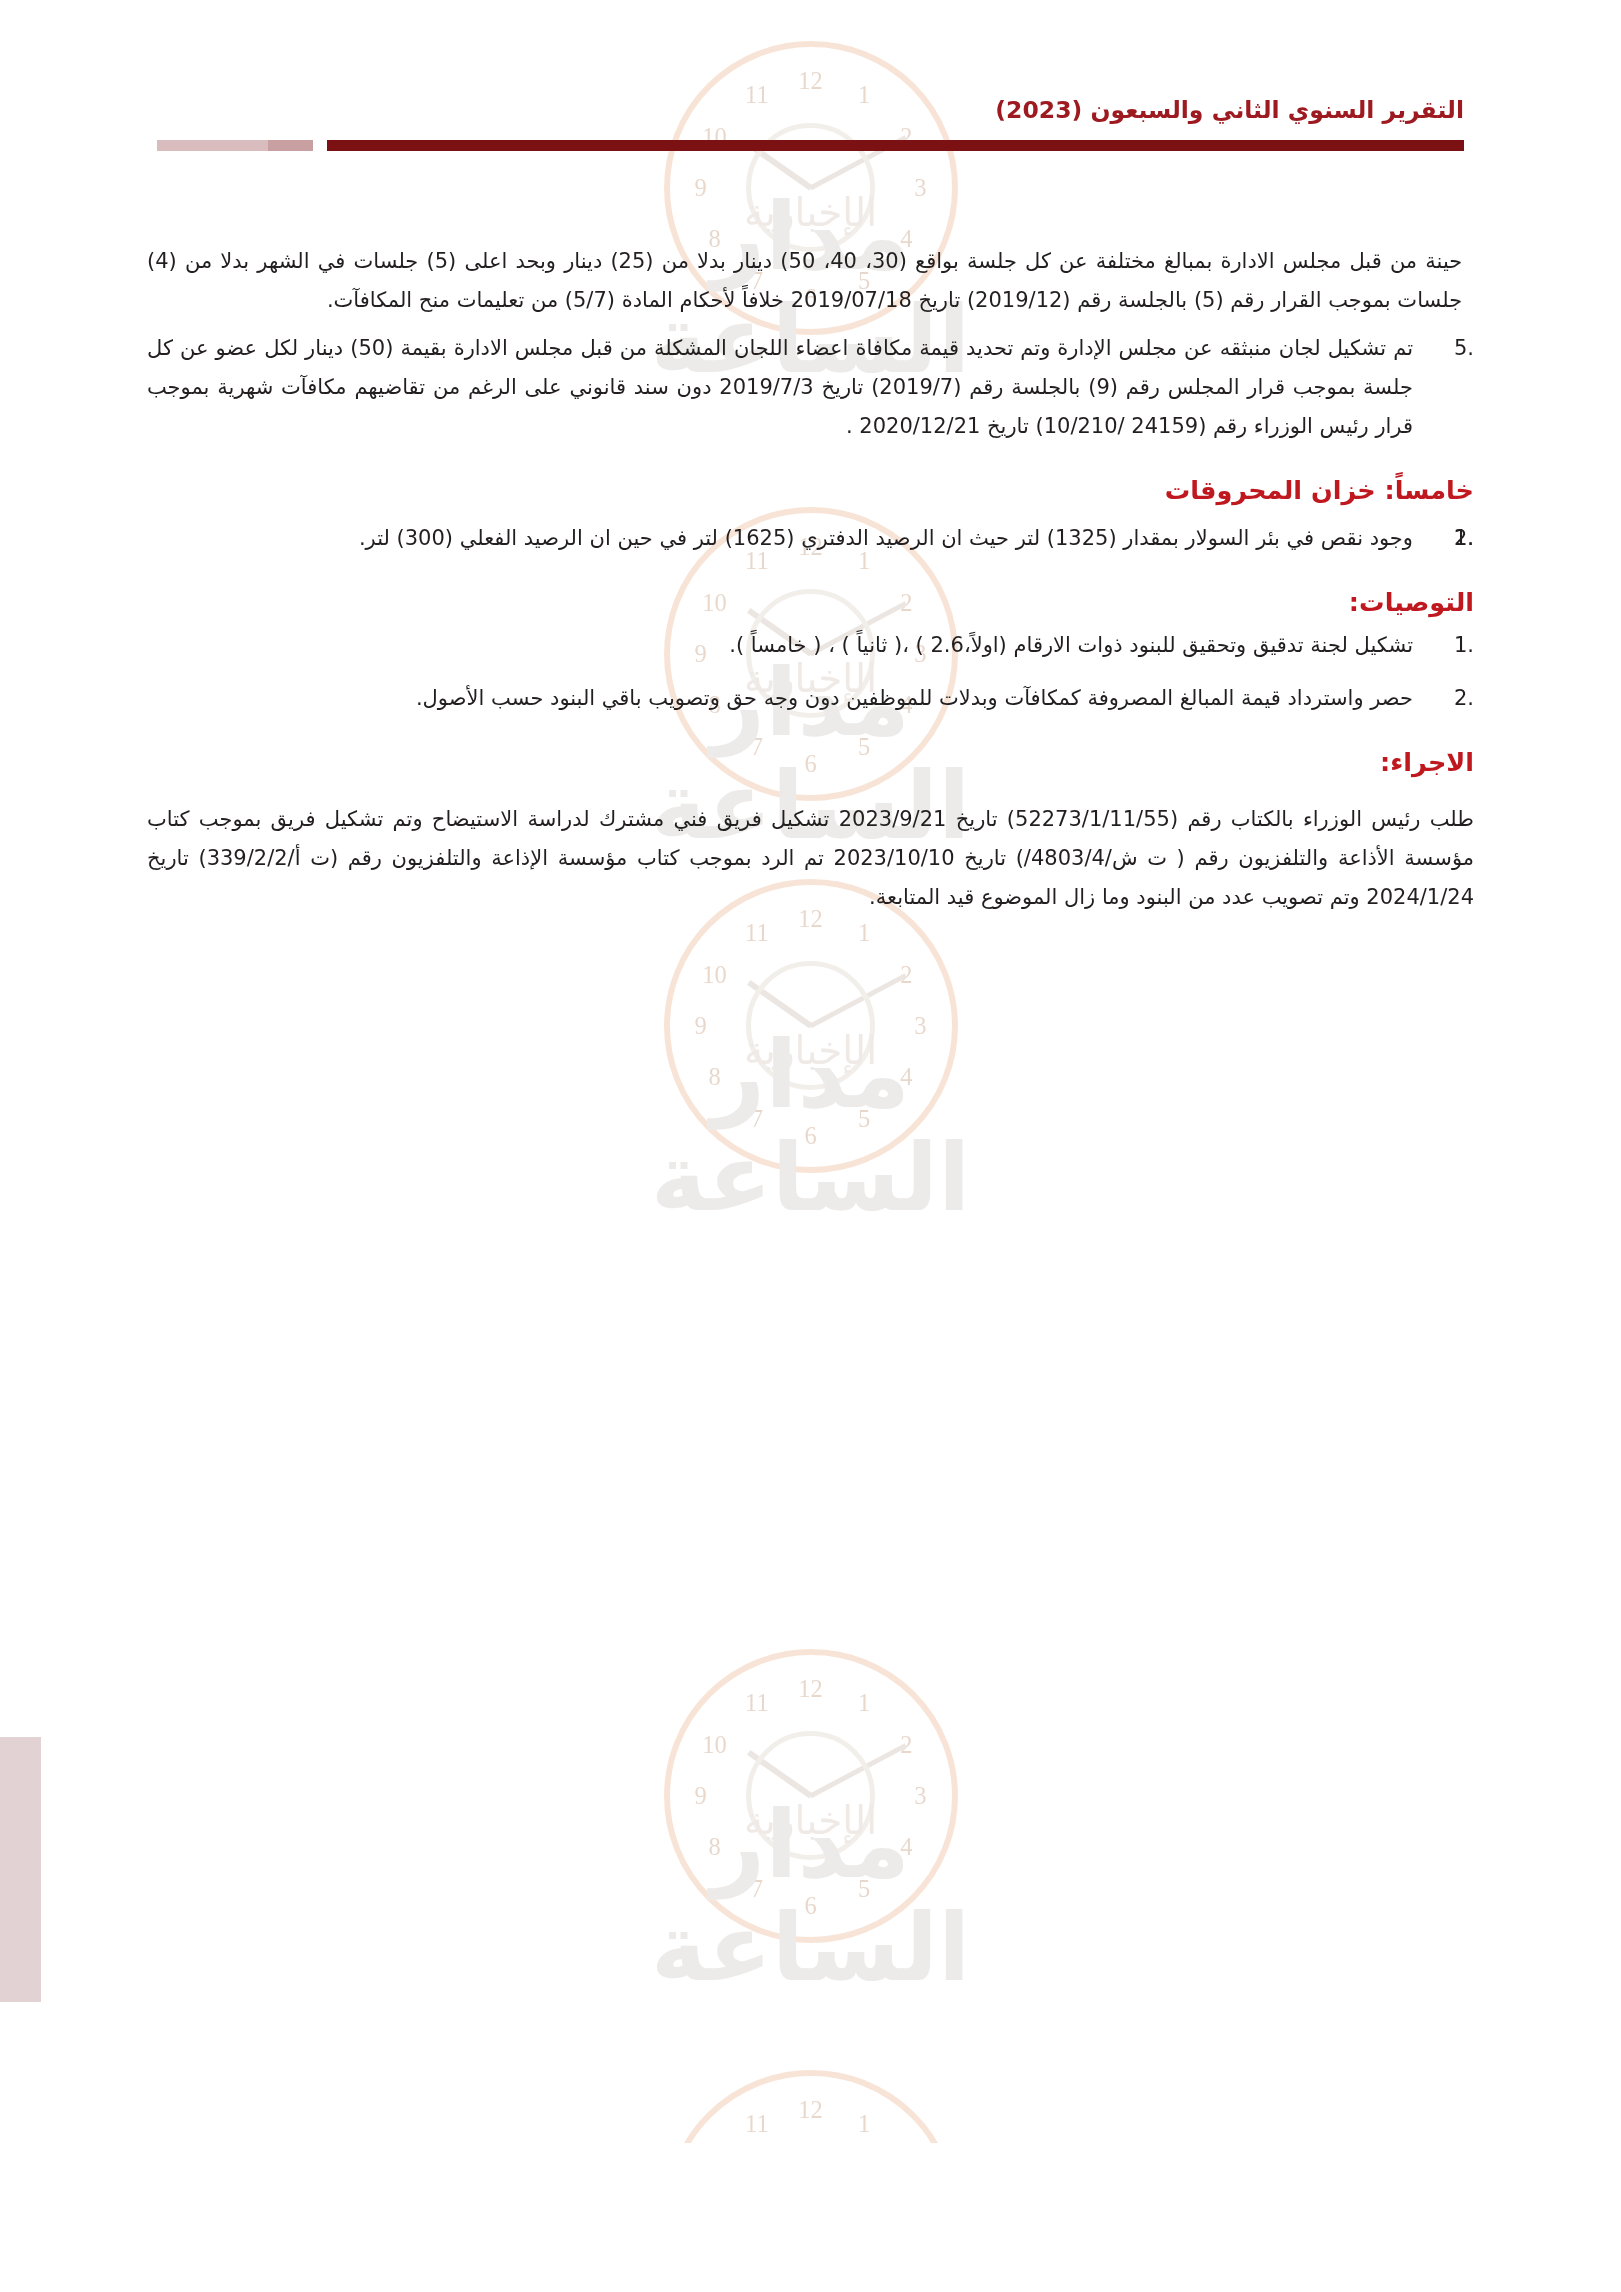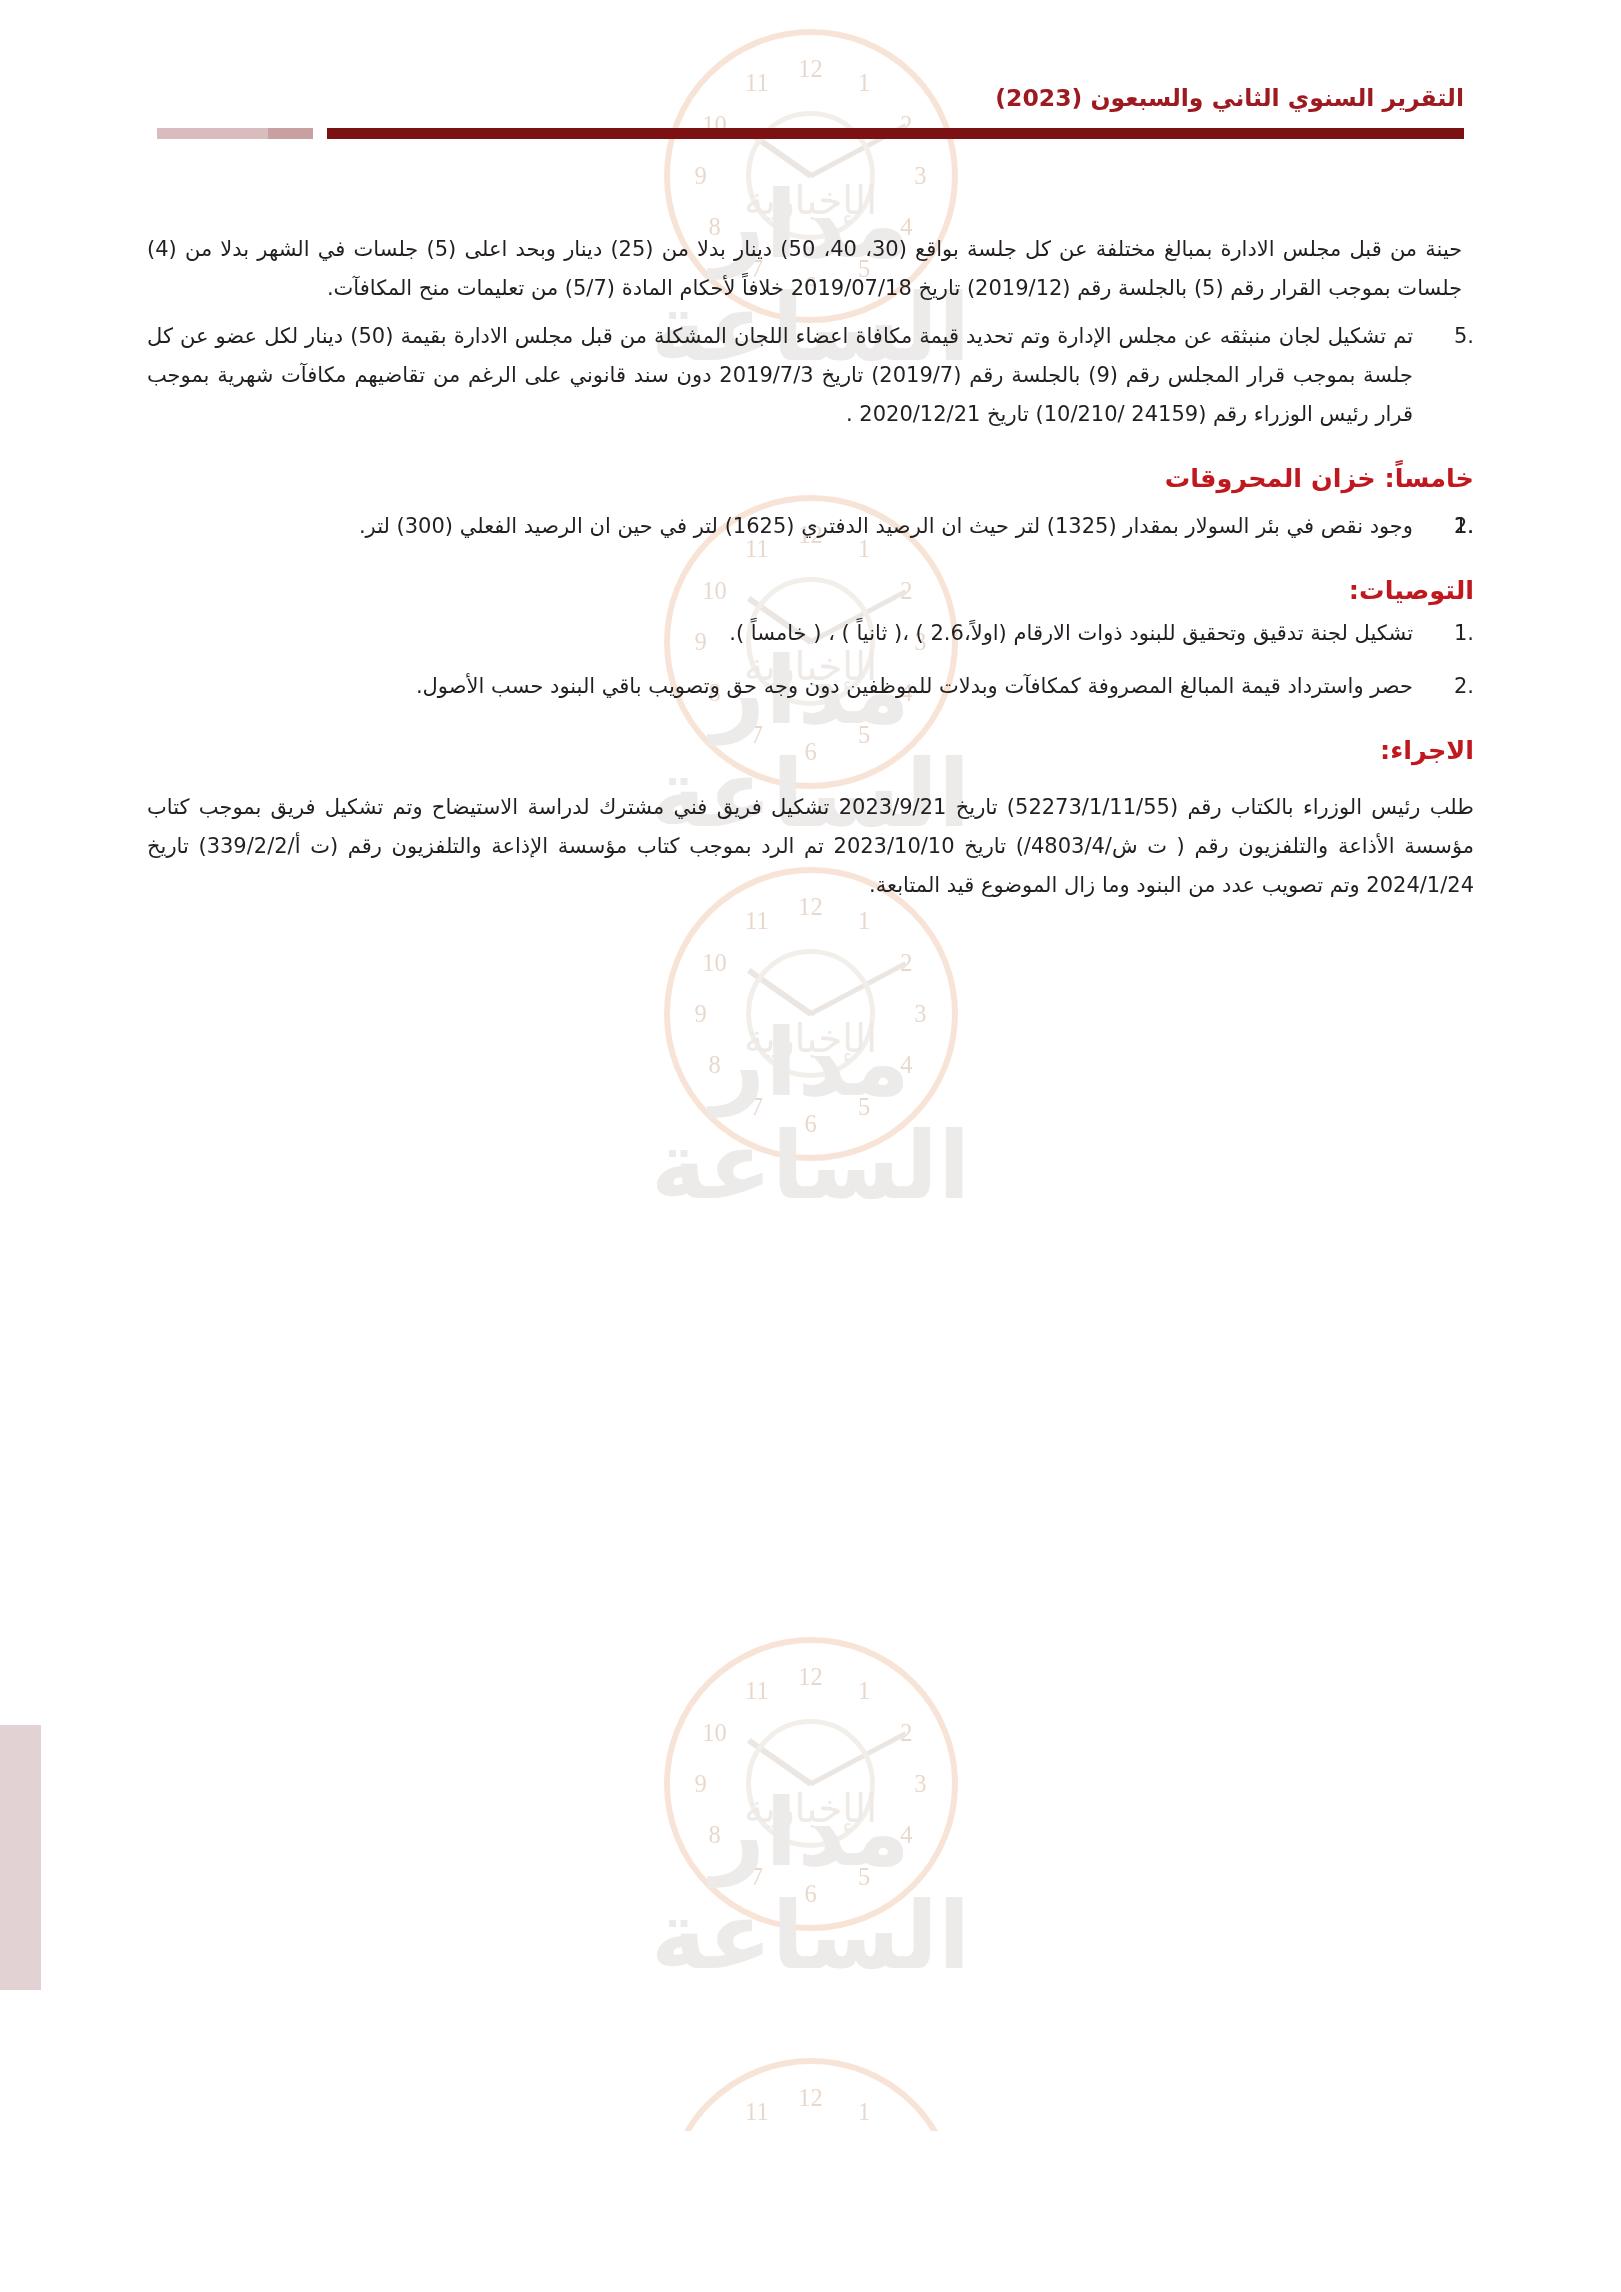--- a/index.html
+++ b/index.html
@@ -8,21 +8,21 @@
     background: #ffffff;
   }
   body {
     font-family: "DejaVu Sans", "Liberation Sans", sans-serif;
     color: #231f20;
   }
   .page {
     position: relative;
     width: 1621px;
     height: 2131px;
-    margin: 0 auto;
+    margin: 12px auto;
     background: #ffffff;
     overflow: hidden;
   }
 
   
   .wm-layer {
     position: absolute;
     inset: 0;
     pointer-events: none;
     z-index: 0;

